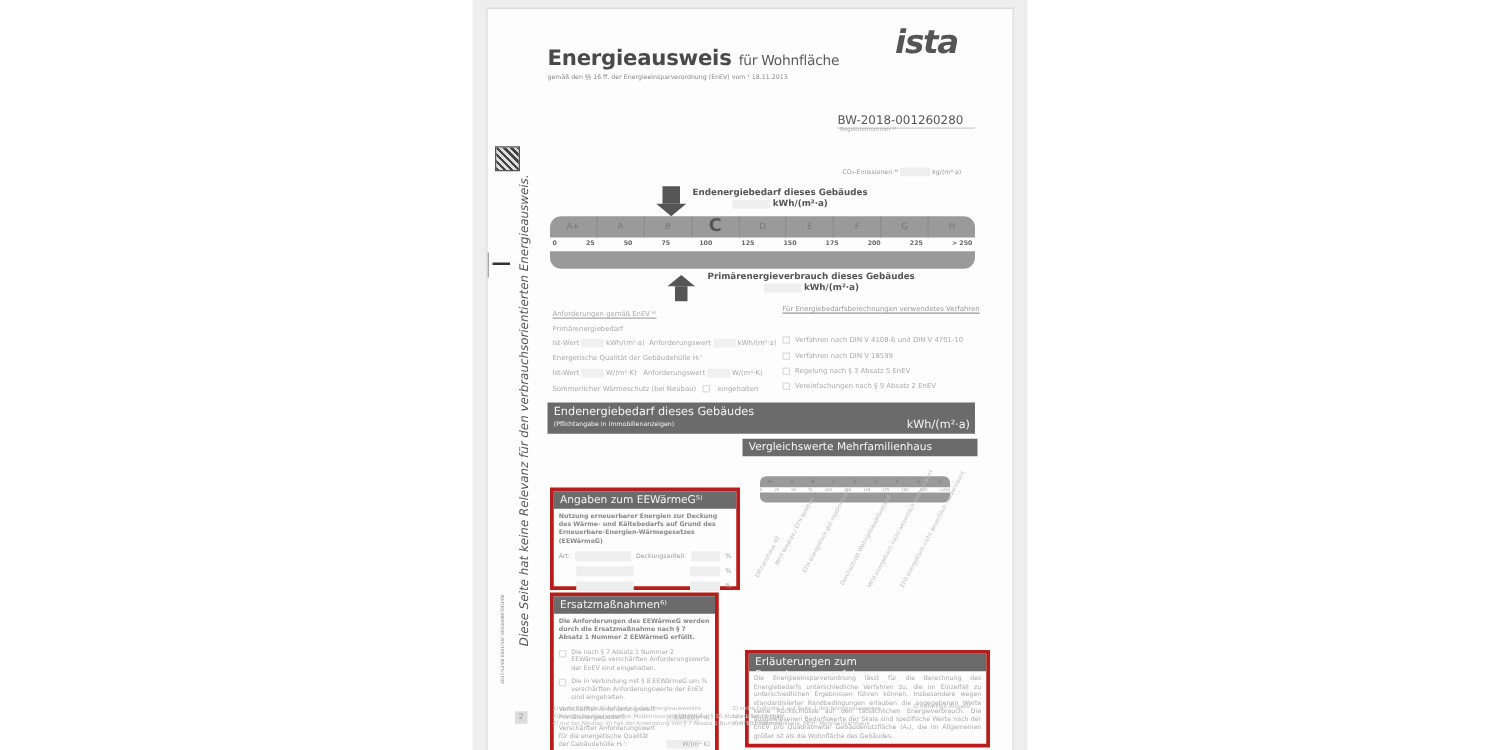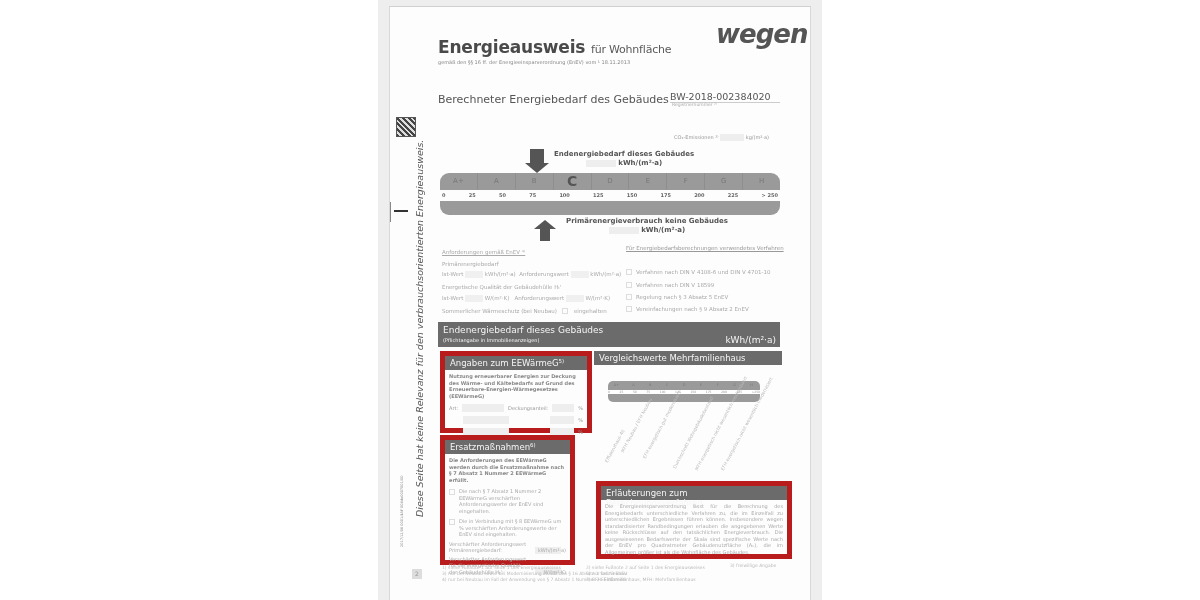--- a/index.html
+++ b/index.html
@@ -58,21 +58,21 @@
   .req-row .blank { display: inline-block; width: 18px; height: 7px; background: #f0f0f0; vertical-align: middle; }
   .chk-row { left: 236px; font-size: 5.5px; color: #aaa; white-space: nowrap; }
   .chk { display: inline-block; width: 6px; height: 6px; border: 1px solid #ddd; vertical-align: middle; margin-right: 4px; }
 
   
   .endbar { left: 48px; top: 315px; width: 342px; height: 25px; padding: 3px 5px; }
   .endbar .t { font-size: 9px; }
   .endbar .s { font-size: 5px; margin-top: 2px; }
   .endbar .u { position: absolute; right: 4px; bottom: 2px; font-size: 9px; }
 
-  .box { border: 5px solid #b91c1c; }
+  .box { border: 3px solid #b91c1c; margin-top: 39px; }
   .head { background: #6b6b6b; color: #f5f5f5; font-size: 8.5px; padding: 2px 5px; height: 14px; }
 
   .ee-box { left: 50px; top: 344px; width: 152px; height: 82px; }
   .ee-text { font-size: 5px; color: #888; padding: 3px 4px; line-height: 6.5px; font-weight: bold; }
   .ee-row { font-size: 5px; color: #999; padding: 2px 4px; display: flex; align-items: center; gap: 4px; }
   .ee-row .blank1 { width: 46px; height: 8px; background: #eee; }
   .ee-row .blank2 { width: 24px; height: 8px; background: #eee; margin-left: auto; }
 
   .vgl-box { left: 204px; top: 344px; width: 188px; height: 130px; }
   .mini-top { left: 14px; top: 30px; width: 152px; height: 9px; background: #9a9a9a; border-radius: 5px 5px 0 0; display: flex; }
@@ -112,24 +112,23 @@
   <div class="abs dash"></div>
   <div class="abs vert-main">Diese Seite hat keine Relevanz für den verbrauchsorientierten Energieausweis.</div>
   <div class="abs vert-code">2017/12/06 0001/4AF 004de0007001/00</div>
   <div class="abs pagenum">2</div>
 
   <div class="abs title">
     <span>Energieausweis</span>
     <span class="sub">für Wohnfläche</span>
   </div>
   <div class="abs title-note">gemäß den §§ 16 ff. der Energieeinsparverordnung (EnEV) vom ¹ 18.11.2013</div>
-  <div class="abs logo">wegen</div>
-
-  <div class="abs section-title">Berechneter Energiebedarf des Gebäudes</div>
-  <div class="abs reg-number">BW-2018-002384020</div>
+  <div class="abs logo">ista</div>
+
+  <div class="abs reg-number">BW-2018-001260280</div>
   <div class="abs reg-label">Registriernummer ²⁾</div>
 
   <div class="abs co2">
     <span>CO₂-Emissionen ³⁾</span>
     <span class="blank"></span>
     <span>kg/(m²·a)</span>
   </div>
 
   <div class="abs arrow-down"></div>
   <div class="abs end-label">
@@ -158,21 +157,21 @@
     <span>150</span>
     <span>175</span>
     <span>200</span>
     <span>225</span>
     <span>&gt; 250</span>
   </div>
   <div class="abs scale-bottom"></div>
 
   <div class="abs arrow-up"></div>
   <div class="abs prim-label">
-    <div>Primärenergieverbrauch keine Gebäudes</div>
+    <div>Primärenergieverbrauch dieses Gebäudes</div>
     <div><span class="blank"></span> <span>kWh/(m²·a)</span></div>
   </div>
 
   <div class="abs faint req-title">Anforderungen gemäß EnEV ⁴⁾</div>
   <div class="abs faint proc-title">Für Energiebedarfsberechnungen verwendetes Verfahren</div>
 
   <div class="abs req-row" style="top:254px">Primärenergiebedarf</div>
   <div class="abs req-row" style="top:264px">
     <span>Ist-Wert</span>
     <span class="blank"></span>

